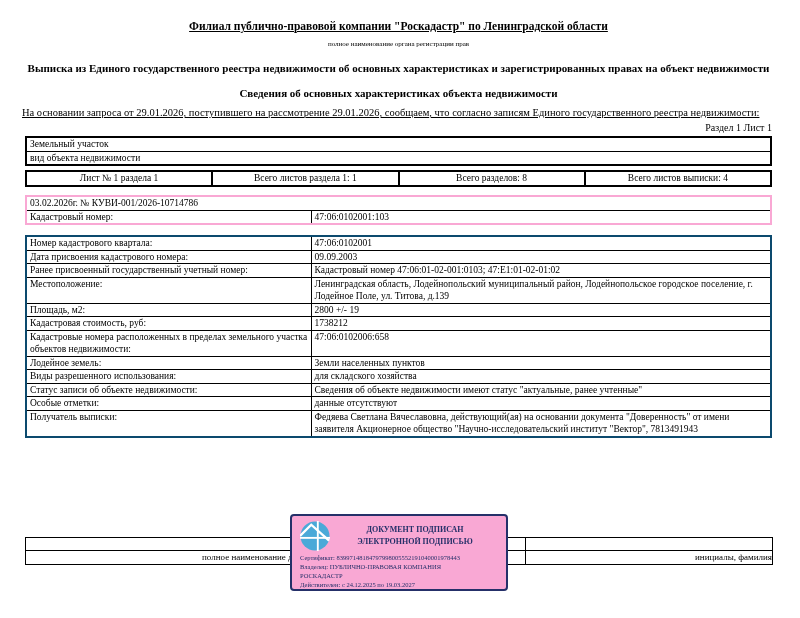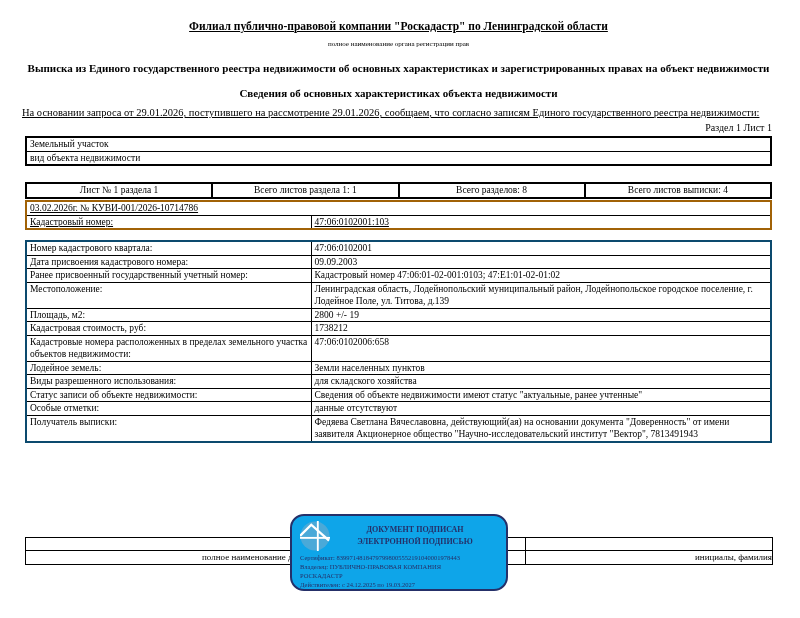--- a/index.html
+++ b/index.html
@@ -16,35 +16,35 @@
   .sec-title { font-size:11px; font-weight:bold; margin-top:13px; }
   .request { font-size:10.5px; margin-top:8px; margin-left:-3px;text-decoration:underline; }
   .sec-page { font-size:10px; text-align:right; margin-top:4px; }
 
   table { border-collapse:collapse; width:100%; table-layout:fixed; }
   td { font-size:9.5px; padding:0 3px; line-height:12.5px; vertical-align:top; overflow:hidden; }
 
   .t-object { margin-top:3px; border:2px solid #000; }
   .t-object td { border:1px solid #000; text-align:left; height:13px; }
 
-  .t-sheets { margin-top:16px; }
+  .t-sheets { margin-top:4px; }
   .t-sheets td { border:2px solid #000; text-align:center; height:15px; }
 
-  .t-num { margin-top:1px; border:2px solid #a16207;text-decoration:underline; }
+  .t-num { margin-top:8px; border:2px solid #f9a8d4; }
   .t-num td { border:1px solid #000; height:13px; }
 
   .t-main { margin-top:10px; border:2px solid #0c4a6e; }
   .t-main td { border:1px solid #000; }
 
   .footer { position:absolute; left:25px; top:537px; width:747px; }
   .t-footer td { border:1px solid #000; height:13px; text-align:right; font-size:9px; line-height:13px; padding:0; }
 
   .stamp {
     position:absolute; left:290px; top:514px; width:218px; height:77px;
-    background:#0ea5e9; border:2px solid #253069; border-radius:14px;
+    background:#f9a8d4; border:2px solid #253069; border-radius:4px;
     color:#253069; z-index:5;
   }
   .stamp-head { display:flex; align-items:flex-start; padding:4px 6px 0 8px; }
   .stamp-logo { width:30px; height:30px; flex:0 0 auto; margin-top:1px; }
   .stamp-titles { flex:1; text-align:center; font-weight:bold; font-size:8px; line-height:12px; padding-top:4px; }
   .stamp-lines { padding:2px 6px 0 8px; font-size:6.5px; line-height:9px; }
   .stamp-lines .owner { max-width:150px; }
 </style>
 </head>
 <body>

